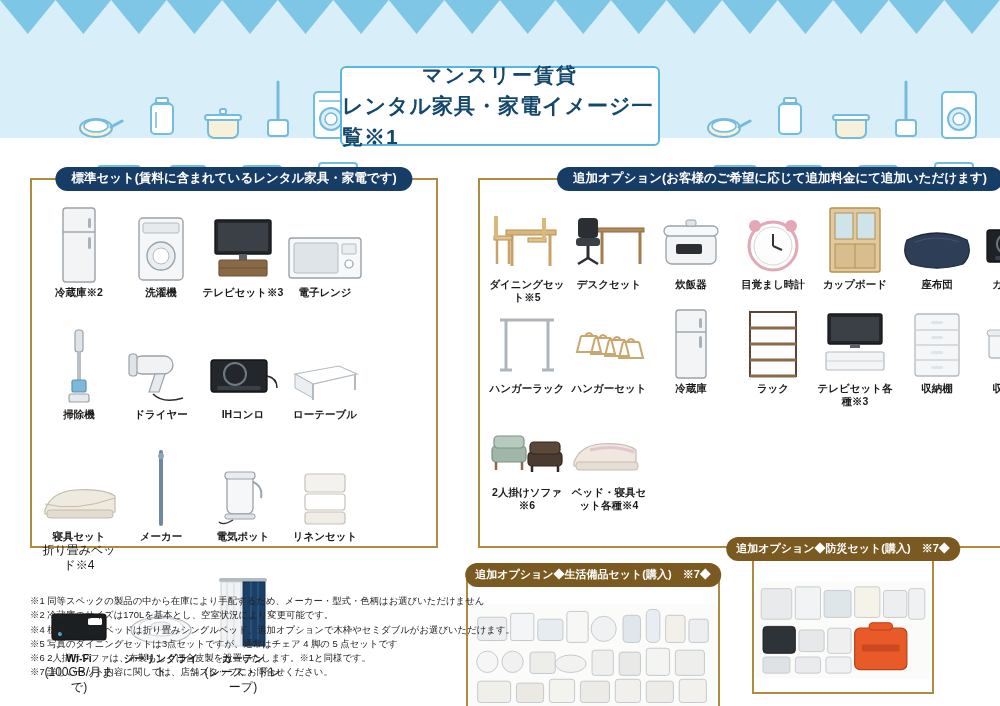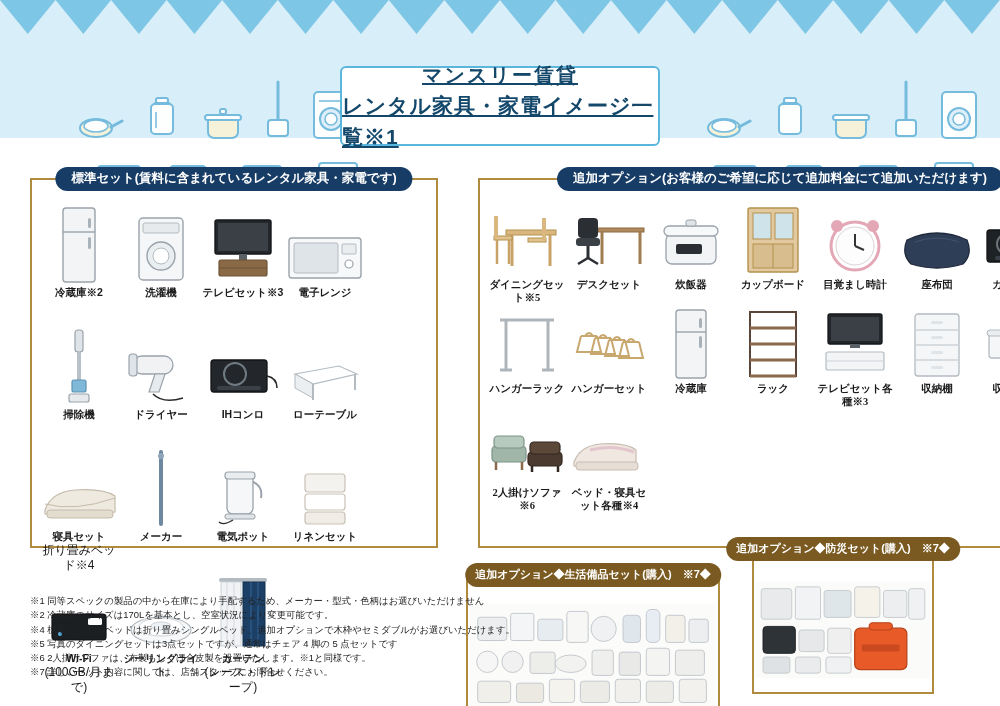--- a/index.html
+++ b/index.html
@@ -34,21 +34,20 @@
   }
   .title-box {
     position:absolute; left:340px; top:66px; width:320px; height:80px;
     background:#ffffff;
     border:2px solid #5bb6de;
     border-radius:6px;
     display:flex; flex-direction:column; align-items:center; justify-content:center;
     color:#14486b;
     font-weight:bold;
     line-height:1.5;
-    text-decoration:underline;
   }
   .title-box .t1 { font-size:20px; letter-spacing:2px; }
   .title-box .t2 { font-size:21px; letter-spacing:1px; }
   .title-tent {
     position:absolute; left:340px; top:30px; width:320px; height:40px;
     background:#d8eef8;
     clip-path: polygon(50% 0, 100% 100%, 0 100%);
   }
 
   
@@ -101,21 +100,21 @@
     margin-top:2px; font-weight:bold;
   }
   .cell .cap .sub { font-weight:normal; font-size:12px; display:block; }
 
   #standard-grid .cell { width:82px; }
   #standard-grid .cell .art { height:82px; }
   #standard-grid .cell .cap { height:38px; }
 
   #option-grid .cell { width:82px; }
   #option-grid .cell .art { height:74px; }
-  #option-grid .cell .cap { height:28px;font-family:Liberation Serif, serif; }
+  #option-grid .cell .cap { height:28px; }
 
   .mini-grid { position:absolute; left:0; top:20px; width:100%; height:120px;
                display:flex; align-items:center; justify-content:center; }
 
   
   .notes {
     position:absolute; left:30px; top:594px; width:420px;
     font-size:9.4px; line-height:1.52; color:#222;
   }
   .notes div { white-space:nowrap; }
@@ -538,43 +537,43 @@
             <rect x="6" y="10" width="54" height="10" rx="5" fill="#f7f8f9" stroke="#9aa3ab" stroke-width="1.3"></rect>
             <rect x="18" y="28" width="26" height="10" rx="2" fill="#2b2f33"></rect>
             <rect x="28" y="4" width="10" height="6" rx="2" fill="#dfe4e8" stroke="#9aa3ab" stroke-width="1"></rect>
           </svg>
       </div>
       <div class="cap"><span>炊飯器</span><span></span></div>
     </div>
 
     <div class="cell">
       <div class="art">
-        <svg width="62" height="72" viewBox="0 0 62 72">
-            <rect x="6" y="4" width="50" height="64" rx="2" fill="#e2c99f" stroke="#b4914f" stroke-width="1.4"></rect>
-            <rect x="11" y="9" width="18" height="26" fill="#cfe3ea" stroke="#b4914f" stroke-width="1"></rect>
-            <rect x="33" y="9" width="18" height="26" fill="#cfe3ea" stroke="#b4914f" stroke-width="1"></rect>
-            <rect x="11" y="40" width="40" height="24" fill="#d8bd8f" stroke="#b4914f" stroke-width="1"></rect>
-            <line x1="31" y1="40" x2="31" y2="64" stroke="#b4914f" stroke-width="1"></line>
-          </svg>
-      </div>
-      <div class="cap"><span>カップボード</span><span></span></div>
-    </div>
-
-    <div class="cell">
-      <div class="art">
         <svg width="64" height="64" viewBox="0 0 64 64">
             <circle cx="32" cy="34" r="24" fill="#ffffff" stroke="#e3a7b6" stroke-width="3"></circle>
             <circle cx="32" cy="34" r="19" fill="#fdfdfd" stroke="#d8d2d2" stroke-width="1"></circle>
             <line x1="32" y1="34" x2="32" y2="22" stroke="#333" stroke-width="2"></line>
             <line x1="32" y1="34" x2="41" y2="38" stroke="#333" stroke-width="2"></line>
             <circle cx="14" cy="14" r="6" fill="#e3a7b6"></circle>
             <circle cx="50" cy="14" r="6" fill="#e3a7b6"></circle>
           </svg>
       </div>
       <div class="cap"><span>目覚まし時計</span><span></span></div>
+    </div>
+
+    <div class="cell">
+      <div class="art">
+        <svg width="62" height="72" viewBox="0 0 62 72">
+            <rect x="6" y="4" width="50" height="64" rx="2" fill="#e2c99f" stroke="#b4914f" stroke-width="1.4"></rect>
+            <rect x="11" y="9" width="18" height="26" fill="#cfe3ea" stroke="#b4914f" stroke-width="1"></rect>
+            <rect x="33" y="9" width="18" height="26" fill="#cfe3ea" stroke="#b4914f" stroke-width="1"></rect>
+            <rect x="11" y="40" width="40" height="24" fill="#d8bd8f" stroke="#b4914f" stroke-width="1"></rect>
+            <line x1="31" y1="40" x2="31" y2="64" stroke="#b4914f" stroke-width="1"></line>
+          </svg>
+      </div>
+      <div class="cap"><span>カップボード</span><span></span></div>
     </div>
 
     <div class="cell">
       <div class="art">
         <svg width="72" height="56" viewBox="0 0 72 56">
             <path d="M6 20 q30 -14 60 0 q6 14 -4 24 q-26 8 -52 0 q-10 -10 -4 -24 z" fill="#2f3e57" stroke="#1f2b3d" stroke-width="1.3"></path>
             <path d="M14 22 q22 -8 44 0" fill="none" stroke="#43536d" stroke-width="1"></path>
           </svg>
       </div>
       <div class="cap"><span>座布団</span><span></span></div>

